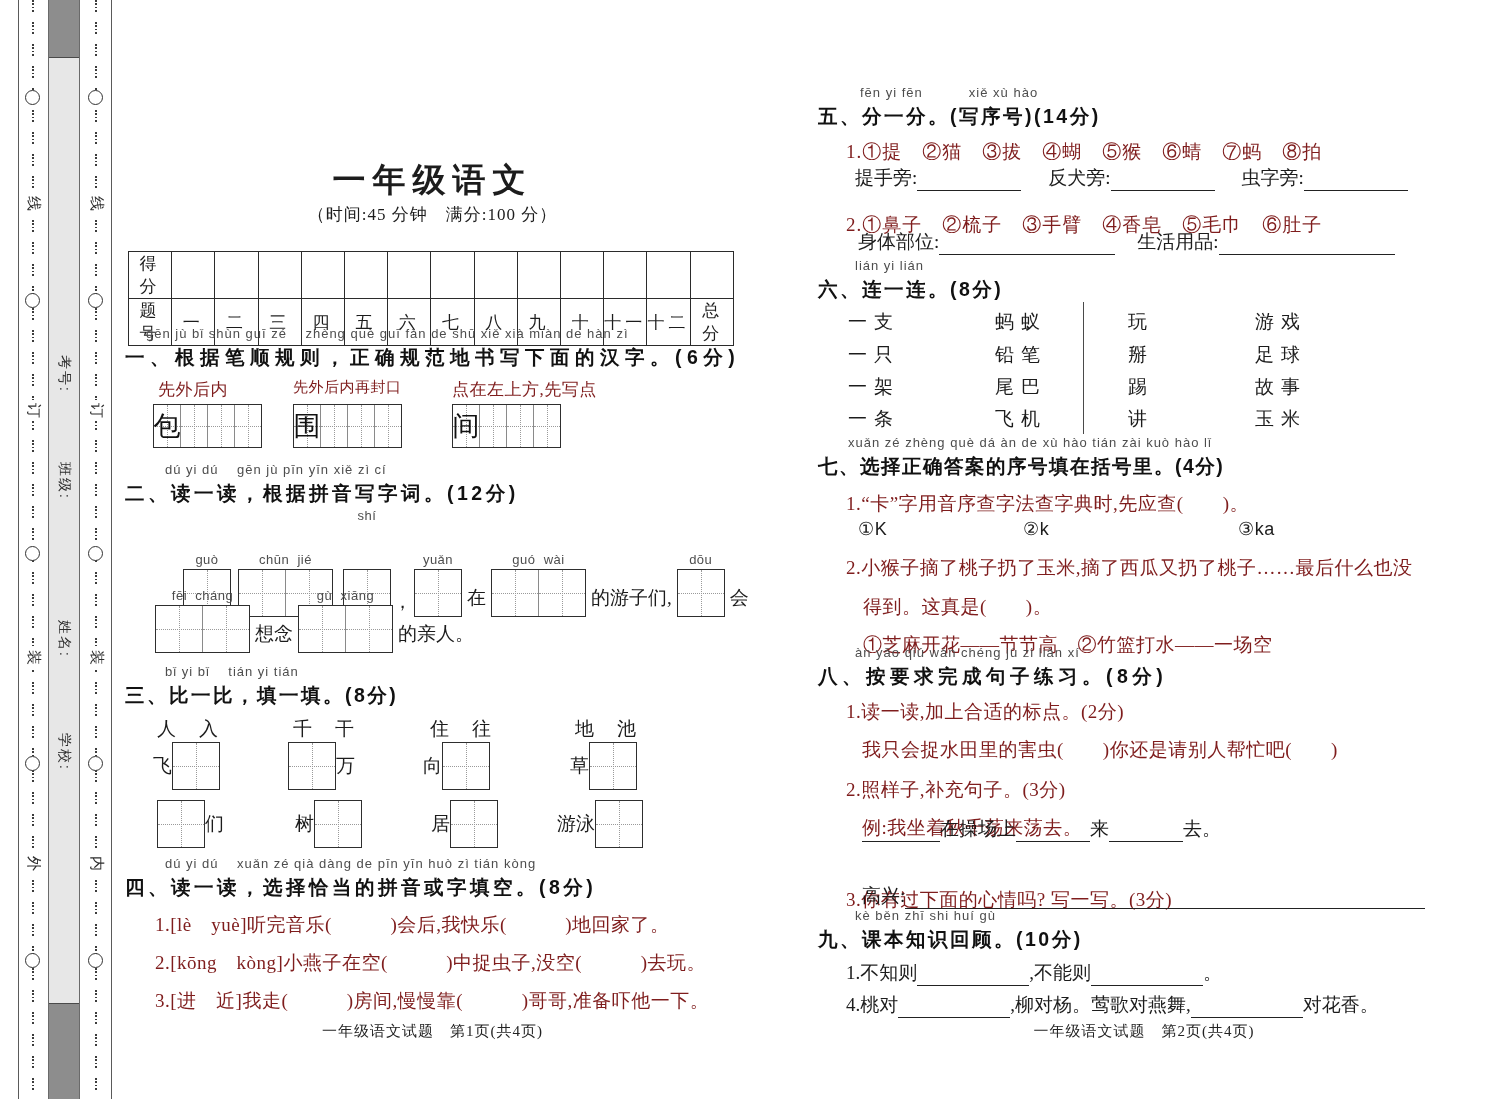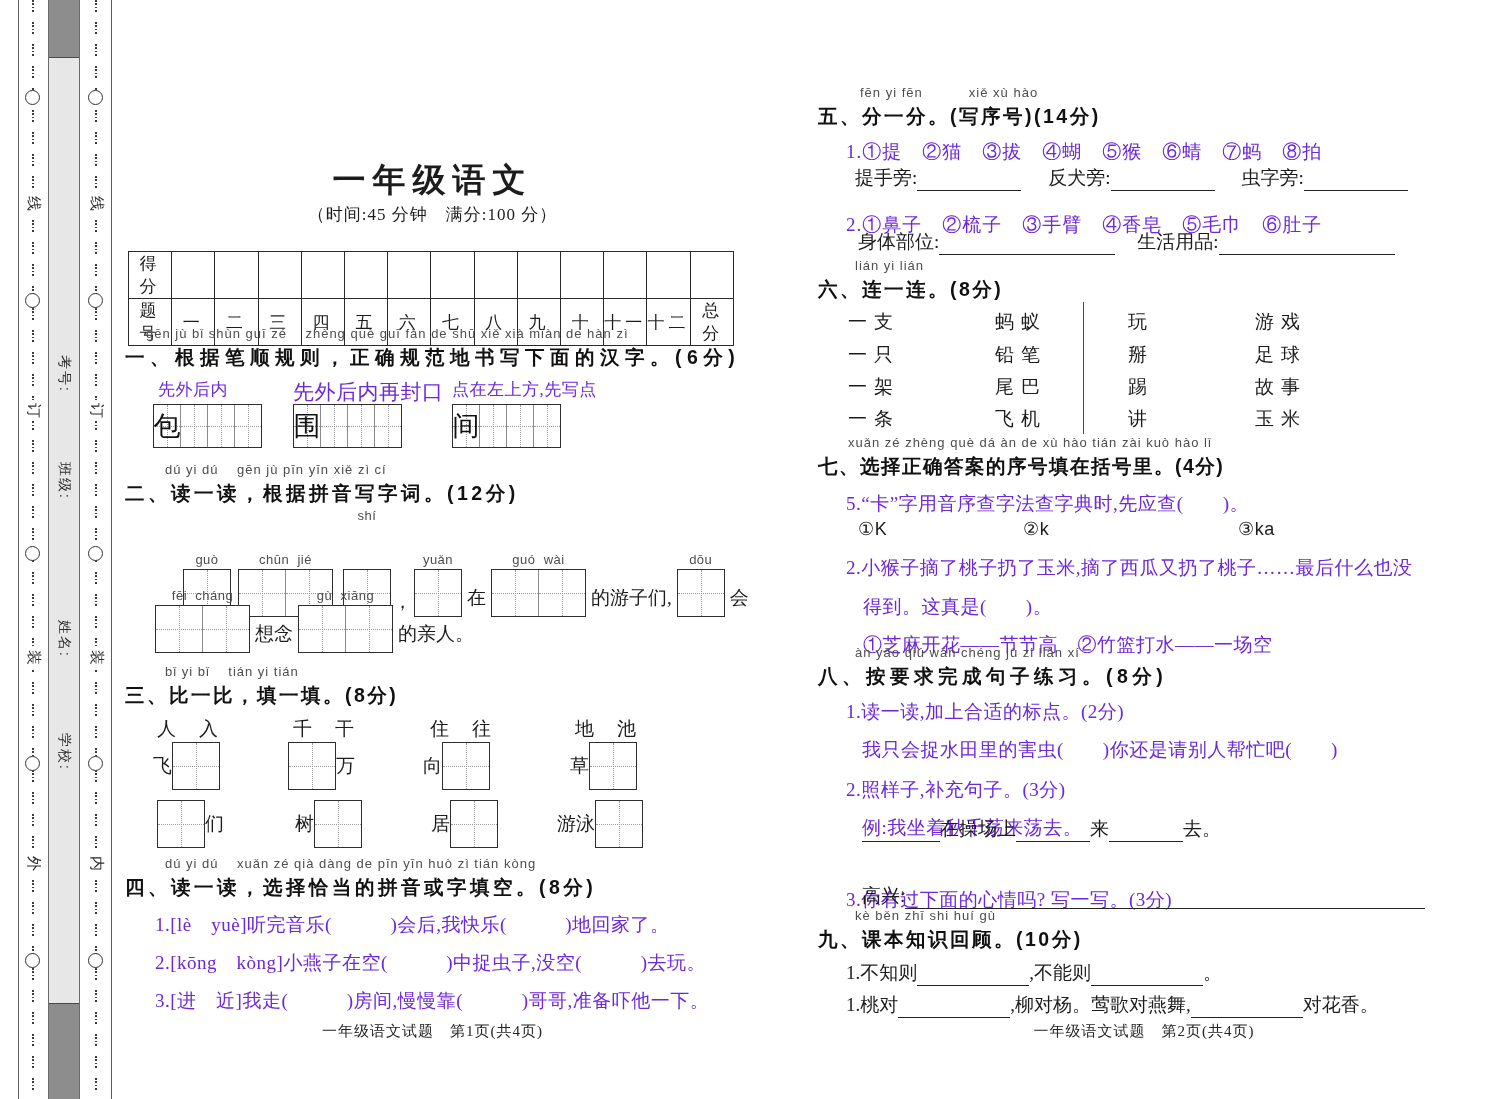--- a/index.html
+++ b/index.html
@@ -28,21 +28,21 @@
   
   .page{position:absolute;top:0;height:1099px;}
   #pageL{left:125px;width:615px;}
   #pageR{left:818px;width:652px;}
   .qblock{position:absolute;left:0;width:100%;}
   .py{font-family:"Liberation Sans",sans-serif;font-size:13px;color:#4d4d4d;
       letter-spacing:1px;white-space:pre;}
   .qtitle{font-family:"Liberation Sans",sans-serif;font-weight:bold;font-size:19.5px;
       color:#111;margin-top:3px;white-space:nowrap;}.ls1{letter-spacing:1.5px}.ls2{letter-spacing:2.5px}
   .ls3{letter-spacing:3.5px}.ls4{letter-spacing:4.5px}.ls5{letter-spacing:5.5px}
-  .body-line{font-size:19px;letter-spacing:0.5px;white-space:nowrap;color:#6d28d9;}
+  .body-line{font-size:19px;letter-spacing:0.5px;white-space:nowrap;color:#7f1d1d;}
   .abs{position:absolute;}
   
   .title1{position:absolute;width:100%;text-align:center;font-weight:bold;font-size:26px;letter-spacing:1px;}
   .title2{position:absolute;width:100%;text-align:center;font-weight:bold;font-size:33px;letter-spacing:7px;}
   .meta{position:absolute;width:100%;text-align:center;font-size:17px;letter-spacing:1px;}
   
   table.score{border-collapse:collapse;position:absolute;table-layout:fixed;}
   table.score td{border:1.6px solid #2b2b2b;text-align:center;font-size:17px;
       height:31px;padding:0;letter-spacing:4px;}
   
@@ -146,21 +146,21 @@
       <td style="width:44px">十二</td>
       <td style="width:56px;letter-spacing:2px">总 分</td>
     </tr>
   </tbody>
     </table>
 
   <div class="qblock" style="top:326px;">
     <div class="py" style="margin-left:21px;">gēn jù bǐ shùn guī zé    zhèng què guī fàn de shū xiě xià miàn de hàn zì</div>
     <div class="qtitle ls5">一、根据笔顺规则，正确规范地书写下面的汉字。(6分)</div>
     <span class="abs body-line" style="left:33px;top:52px;font-size:17px;">先外后内</span>
-    <span class="abs body-line" style="left:168px;top:52px;font-size:21px;">先外后内再封口</span>
+    <span class="abs body-line" style="left:168px;top:52px;font-size:15px;">先外后内再封口</span>
     <span class="abs body-line" style="left:327px;top:52px;font-size:17px;">点在左上方,先写点</span>
 
     <div class="cells abs" style="left:28px;top:78px;">
       <div class="cell sm">
           <span class="gridchar">包</span>
         </div>
       <div class="cell sm"></div>
       <div class="cell sm"></div>
       <div class="cell sm"></div>
     </div>
@@ -370,21 +370,21 @@
       <div>游戏</div>
       <div>足球</div>
       <div>故事</div>
       <div>玉米</div>
     </div>
   </div>
 
   <div class="qblock" style="top:435px;">
     <div class="py" style="margin-left:30px;">xuǎn zé zhèng què dá àn de xù hào tián zài kuò hào lǐ</div>
     <div class="qtitle ls1">七、选择正确答案的序号填在括号里。(4分)</div>
-    <div class="body-line" style="margin:11px 0 0 28px;">5.“卡”字用音序查字法查字典时,先应查(　　)。</div>
+    <div class="body-line" style="margin:11px 0 0 28px;">1.“卡”字用音序查字法查字典时,先应查(　　)。</div>
     <span class="opt" style="left:40px;top:83px;">①K</span>
     <span class="opt" style="left:205px;top:83px;">②k</span>
     <span class="opt" style="left:420px;top:83px;">③ka</span>
     <div class="body-line" style="margin:38px 0 0 28px;">2.小猴子摘了桃子扔了玉米,摘了西瓜又扔了桃子……最后什么也没</div>
     <div class="body-line" style="margin:13px 0 0 45px;">得到。这真是(　　)。</div>
     <div class="body-line" style="margin:12px 0 0 45px;">①芝麻开花——节节高　②竹篮打水——一场空</div>
   </div>
 
   <div class="qblock" style="top:645px;">
     <div class="py" style="margin-left:37px;">àn yāo qiú wán chéng jù zi liàn xí</div>
@@ -412,21 +412,21 @@
     <div class="py" style="margin-left:37px;">kè běn zhī shi huí gù</div>
     <div class="qtitle ls2">九、课本知识回顾。(10分)</div>
     <div class="bline" style="left:28px;top:52px;">
       <span>1.不知则</span>
       <span class="bl" style="width:112px;"></span>
       <span>,不能则</span>
       <span class="bl" style="width:112px;"></span>
       <span>。</span>
     </div>
     <div class="bline" style="left:28px;top:84px;">
-      <span>1.桃对</span>
+      <span>4.桃对</span>
       <span class="bl" style="width:112px;"></span>
       <span>,柳对杨。莺歌对燕舞,</span>
       <span class="bl" style="width:112px;"></span>
       <span>对花香。</span>
     </div>
   </div>
 
   <div class="pfoot" style="top:1022px;">一年级语文试题　第2页(共4页)</div>
 </div>
 

